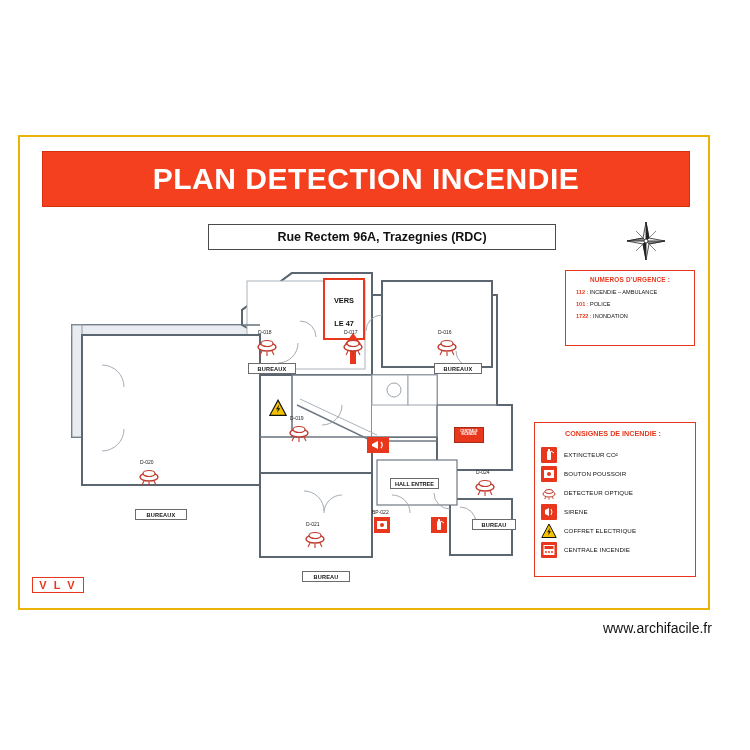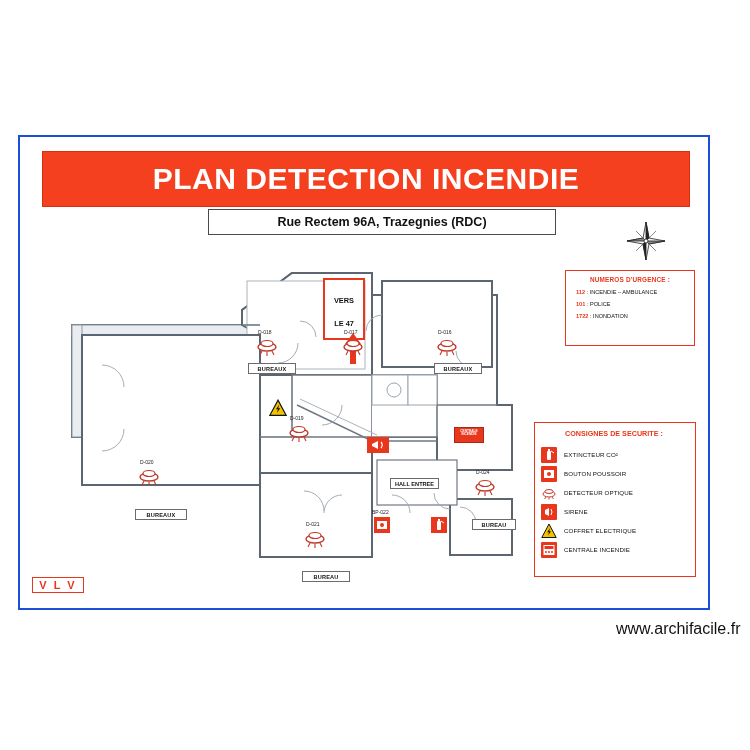--- a/index.html
+++ b/index.html
@@ -19,21 +19,21 @@
     left: 0; top: 0;
     width: 750px; height: 750px;
   }
   
   .plan-frame {
     position: absolute;
     left: 18px;
     top: 135px;
     width: 692px;
     height: 475px;
-    border: 2px solid #1d4ed8;
+    border: 2px solid #eab308;
     background: #ffffff;
     box-sizing: border-box;
   }
   
   .title-banner {
     position: absolute;
     left: 22px;
     top: 14px;
     width: 648px;
     height: 56px;
@@ -48,21 +48,21 @@
     color: #ffffff;
     font-size: 30px;
     font-weight: bold;
     letter-spacing: 0.5px;
     font-family: "Liberation Sans", sans-serif;
   }
   
   .address-box {
     position: absolute;
     left: 188px;
-    top: 72px;
+    top: 87px;
     width: 348px;
     height: 26px;
     background: #ffffff;
     border: 1px solid #4a4a4a;
     box-sizing: border-box;
     display: flex;
     align-items: center;
     justify-content: center;
   }
   .address-box .address-text {
@@ -168,23 +168,23 @@
   }
   .vlv-box .vlv-text {
     color: #e8371c;
     font-size: 11px;
     font-weight: bold;
     letter-spacing: 2px;
   }
   
   .footer-url {
     position: absolute;
-    left: 616px;
+    left: 603px;
     top: 620px;
-    font-size: 16px;
+    font-size: 14px;
     color: #111111;
   }
   
   .floorplan {
     position: absolute;
     left: 22px;
     top: 118px;
     width: 510px;
     height: 330px;
   }
@@ -309,21 +309,21 @@
         <span class="eb-num">101</span>
         <span>: POLICE</span>
       </div>
       <div class="eb-row">
         <span class="eb-num">1722</span>
         <span>: INONDATION</span>
       </div>
     </div>
 
     <div class="legend-box">
-      <div class="lb-title">CONSIGNES DE SECURITE :</div>
+      <div class="lb-title">CONSIGNES DE INCENDIE :</div>
 
       <div class="legend-row">
         <span class="lr-icon">
           <svg class="chip" viewBox="0 0 16 16">
               <rect width="16" height="16" fill="#e8371c"></rect>
               <rect x="6" y="4" width="4" height="9" rx="1" fill="#fff"></rect>
               <rect x="7" y="2" width="2" height="2" fill="#fff"></rect>
               <path d="M10 4 L13 6" stroke="#fff" stroke-width="1"></path>
             </svg>
         </span>

